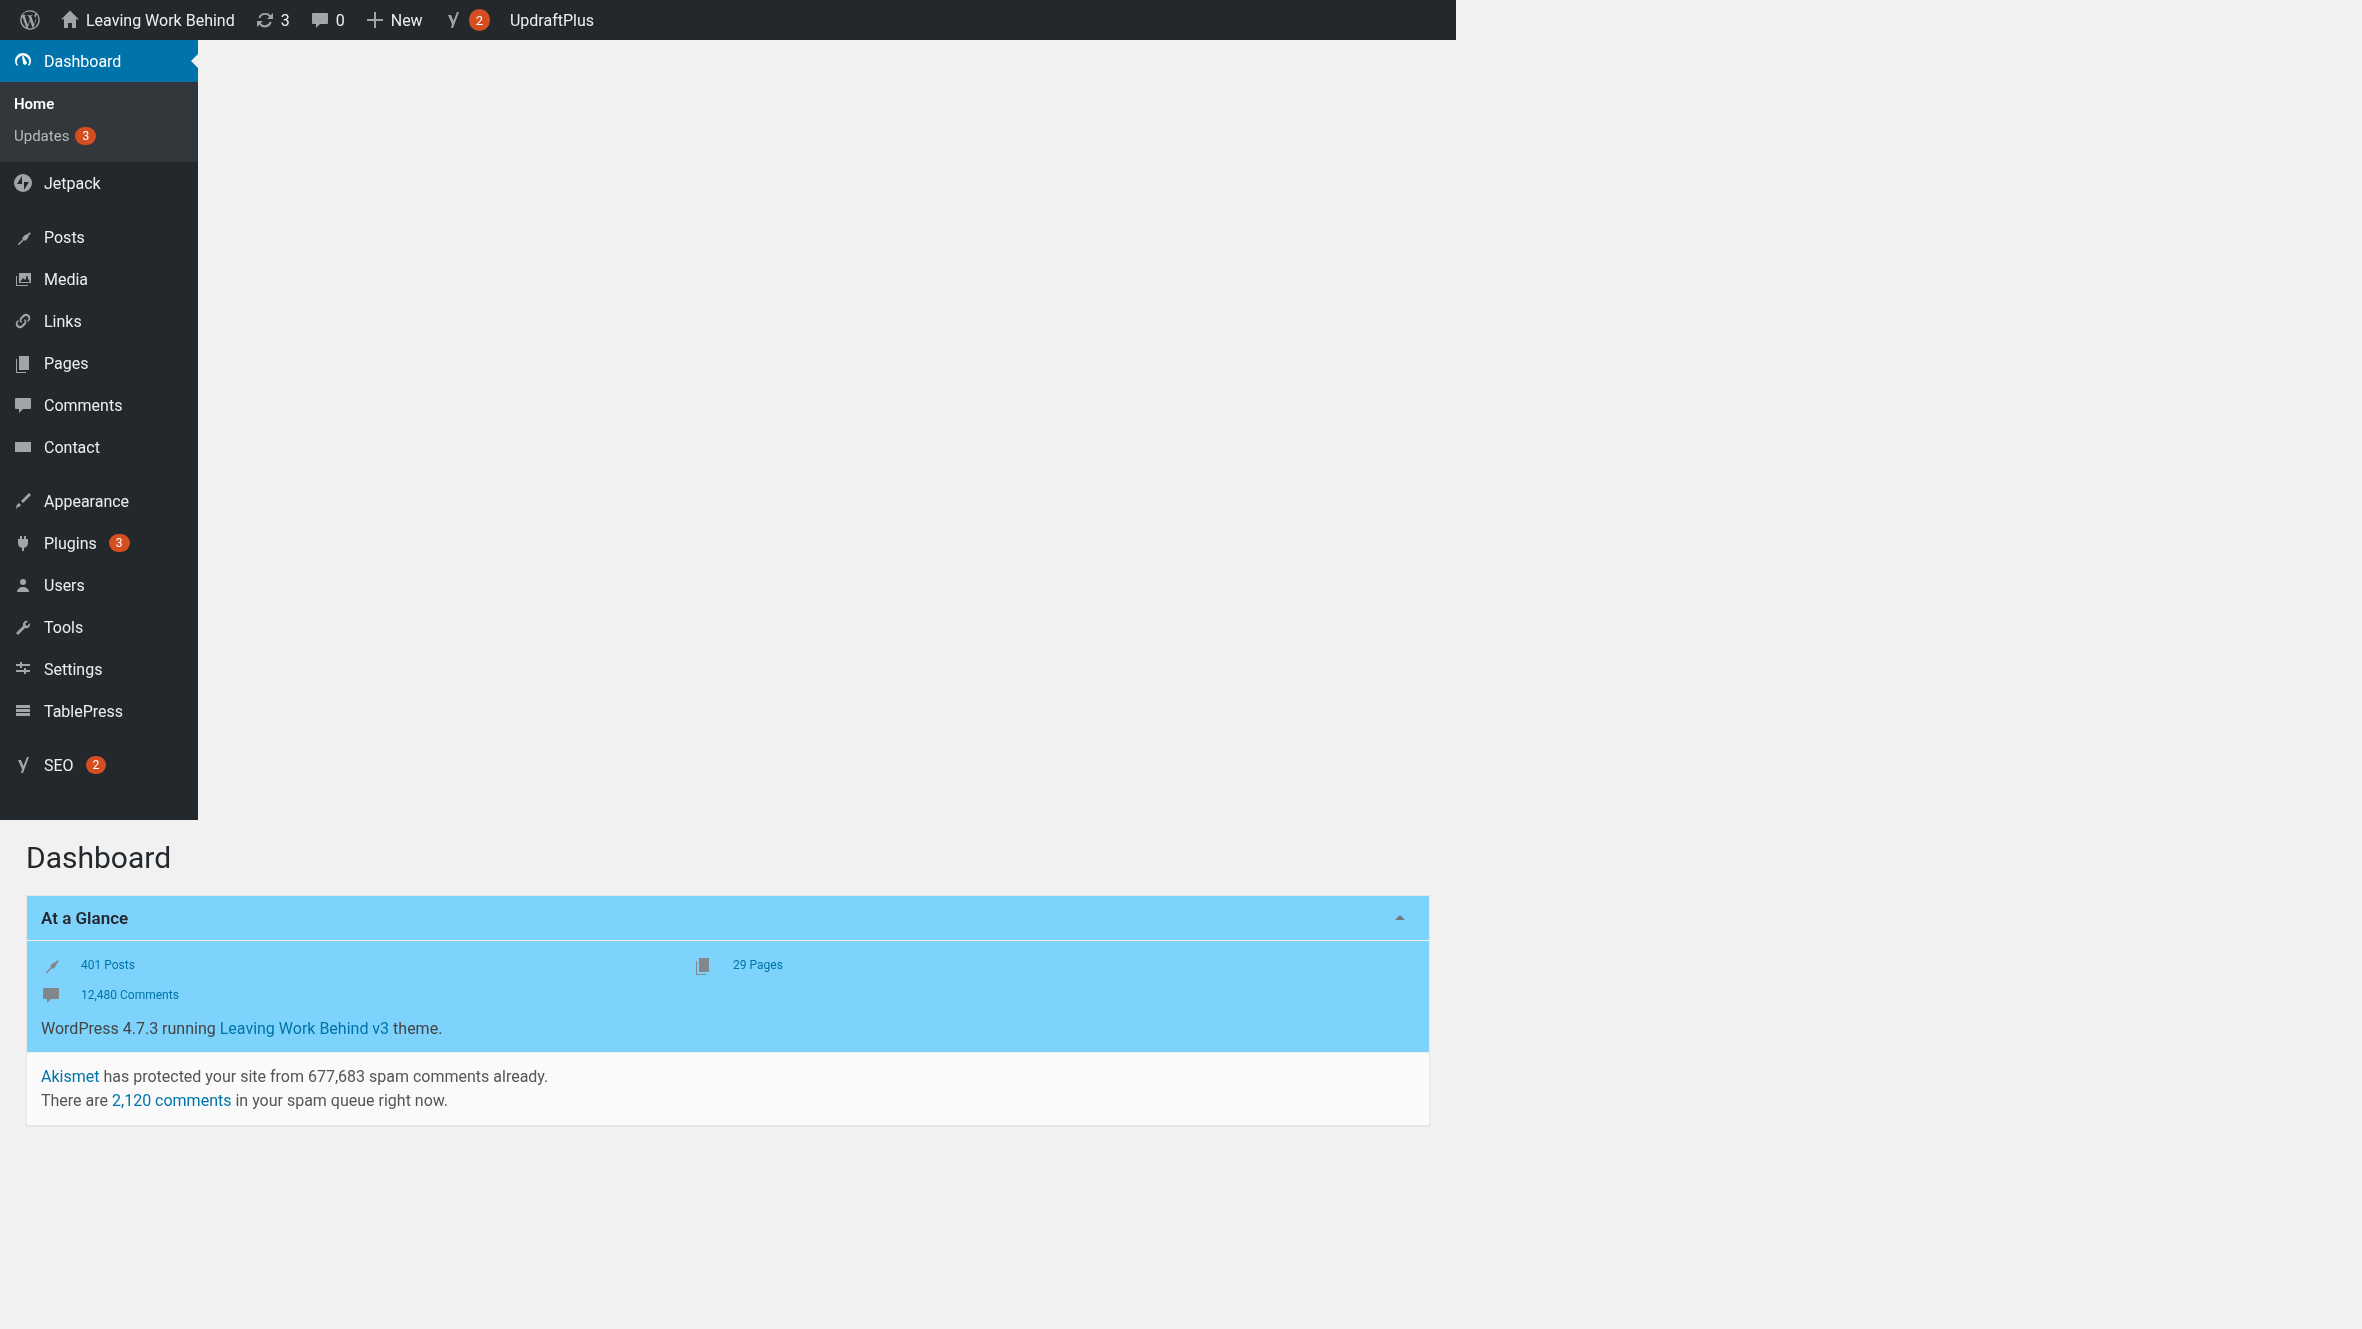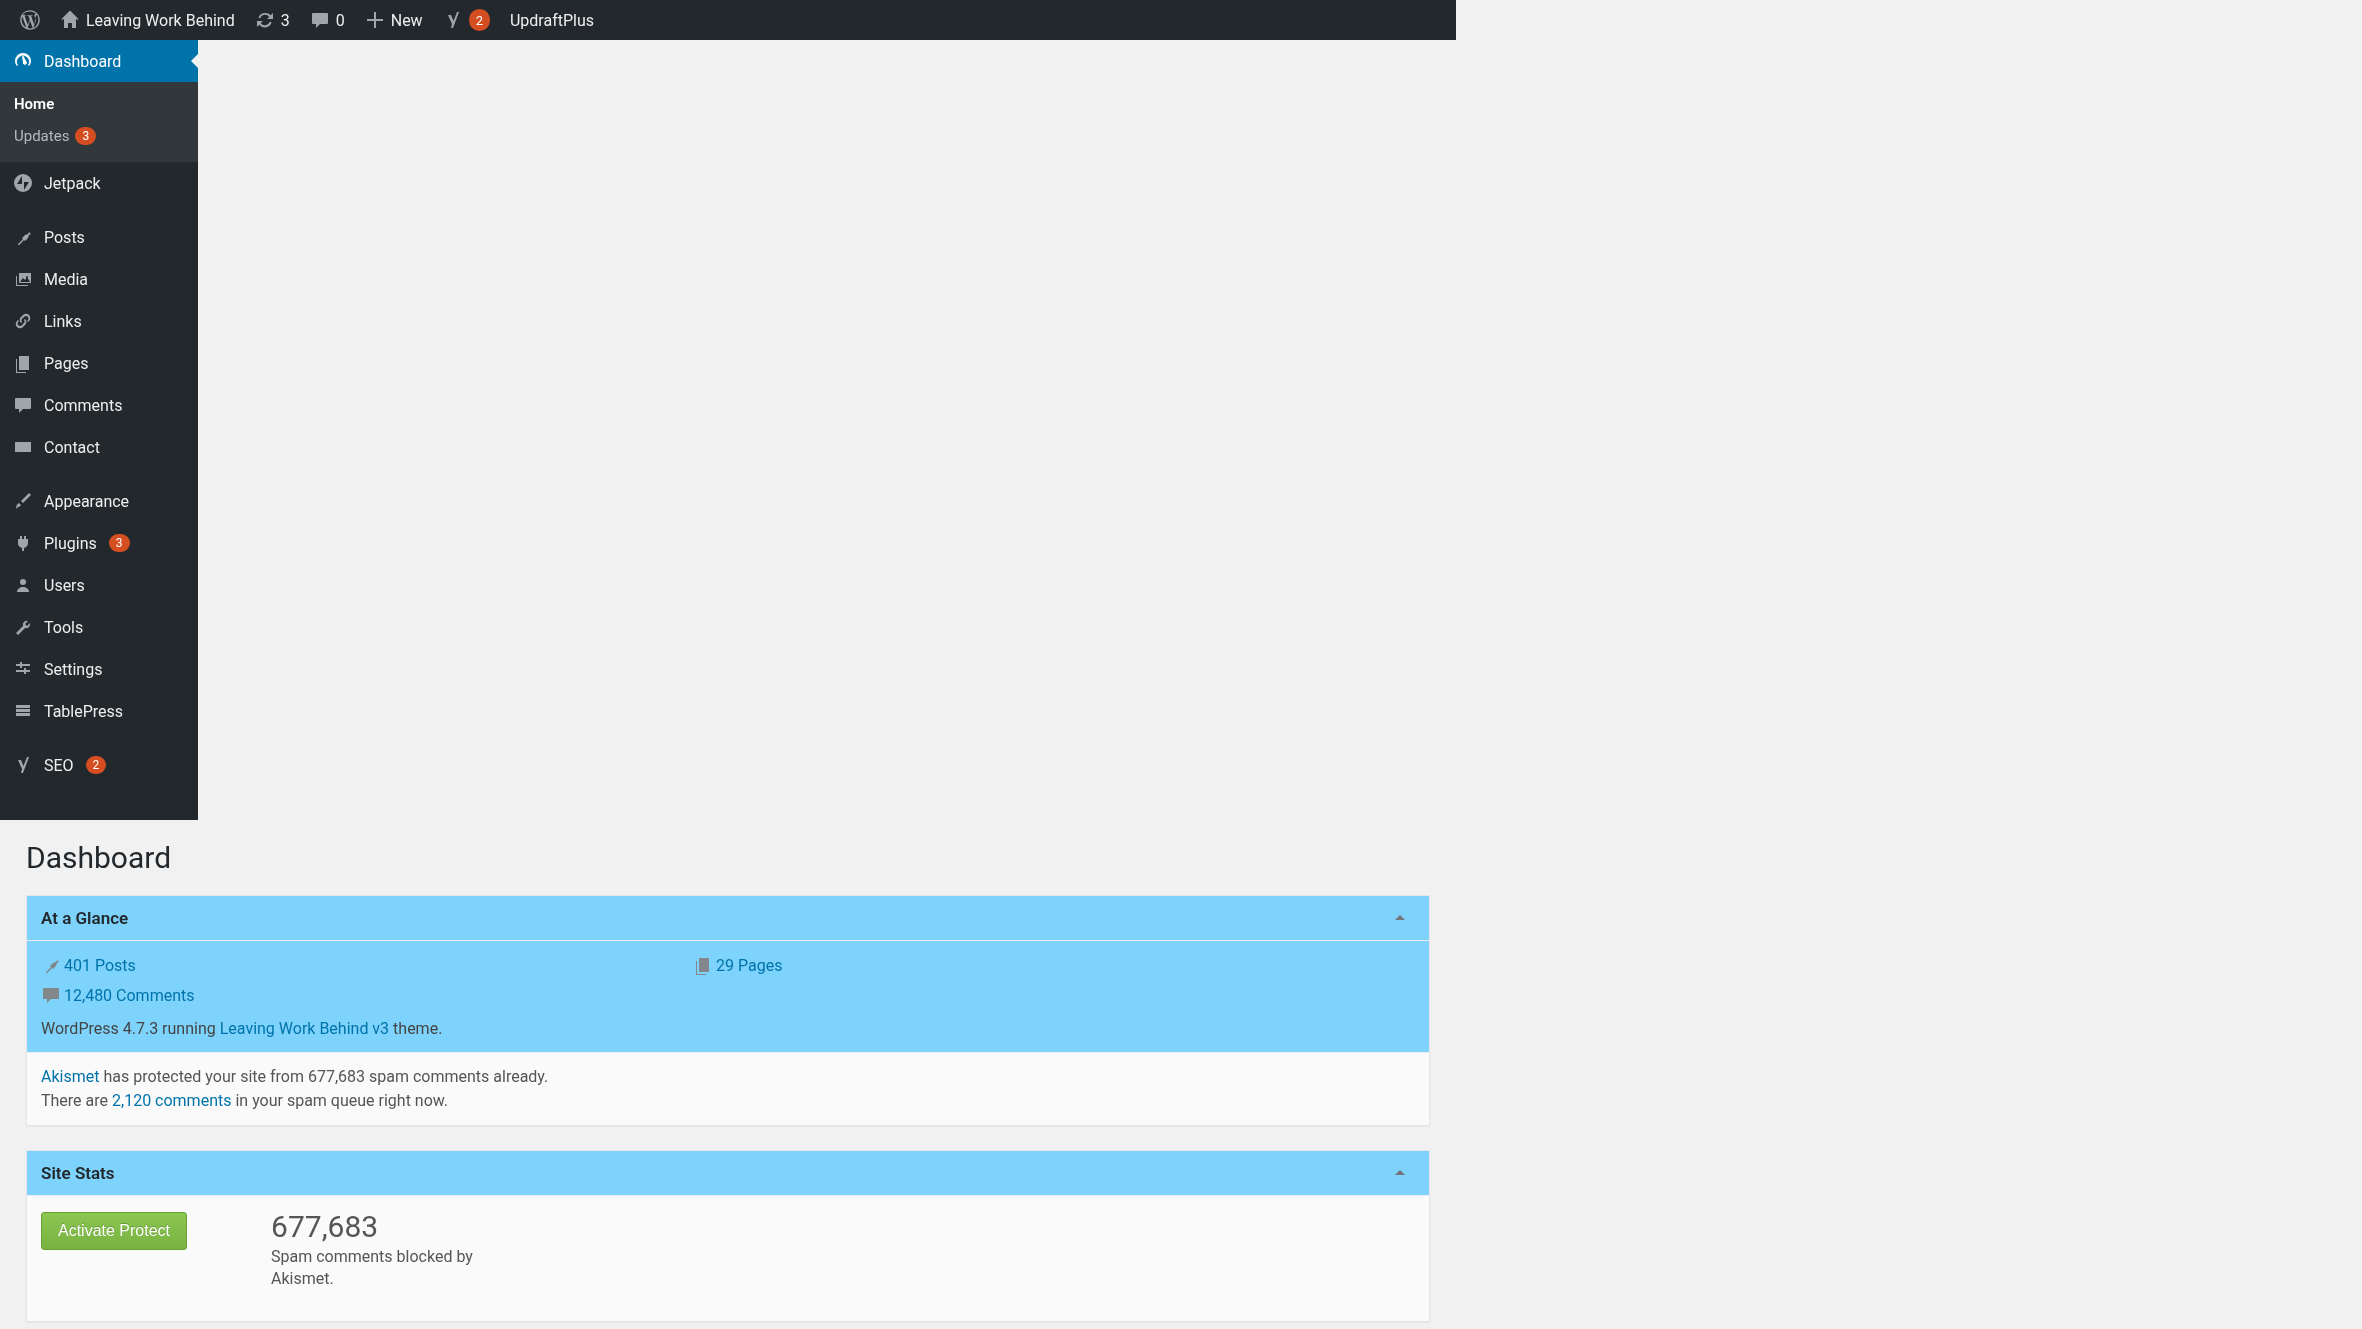--- a/index.html
+++ b/index.html
@@ -172,23 +172,23 @@
   
   .glance-grid {
     display: flex;
     flex-wrap: wrap;
     gap: 10px 20px;
     margin-bottom: 14px;
   }
   .glance-item {
     display: flex;
     align-items: center;
-    gap: 3px;
+    gap: 20px;
     width: 46%;
-    font-size: 16px;
+    font-size: 12px;
   }
   .glance-item .g-icon { color: #82878c; font-size: 20px; }
   .glance-item a { color: #0073aa; text-decoration: none; }
 
   .wp-version { font-size: 16px; color: #444; }
   .wp-version a { color: #0073aa; text-decoration: none; }
 
   .link { color: #0073aa; text-decoration: none; }
 
   
@@ -503,34 +503,17 @@
               <span>WordPress 4.7.3 running </span><a href="#" class="link">Leaving Work Behind v3</a><span> theme.</span>
             </p>
           </div>
           <div class="postbox-footer">
             <a href="#" class="link">Akismet</a><span> has protected your site from 677,683 spam comments already.</span>
             <br>
             <span>There are </span><a href="#" class="link">2,120 comments</a><span> in your spam queue right now.</span>
           </div>
         </div>
 
-        <div class="postbox">
-          <div class="postbox-header">
-            <h2>Site Stats</h2>
-            <span class="toggle-btn">
-              <svg viewBox="0 0 12 12" width="12" height="12" fill="#72777c">
-                  <path d="M1 8l5-5 5 5z"></path>
-                </svg>
-            </span>
-          </div>
-          <div class="stats-body">
-            <button class="btn-activate">Activate Protect</button>
-            <div style="margin-left:60px">
-              <div class="big-num">677,683</div>
-              <div class="stats-label">Spam comments blocked by Akismet.</div>
-            </div>
-          </div>
-        </div>
       </div>
 
     </div>
   </div>
 </div>
 
 </body></html>

